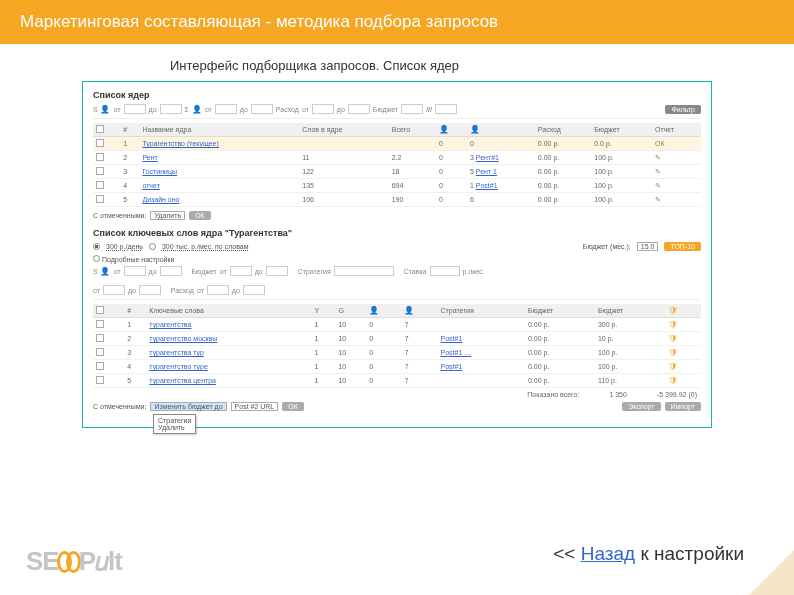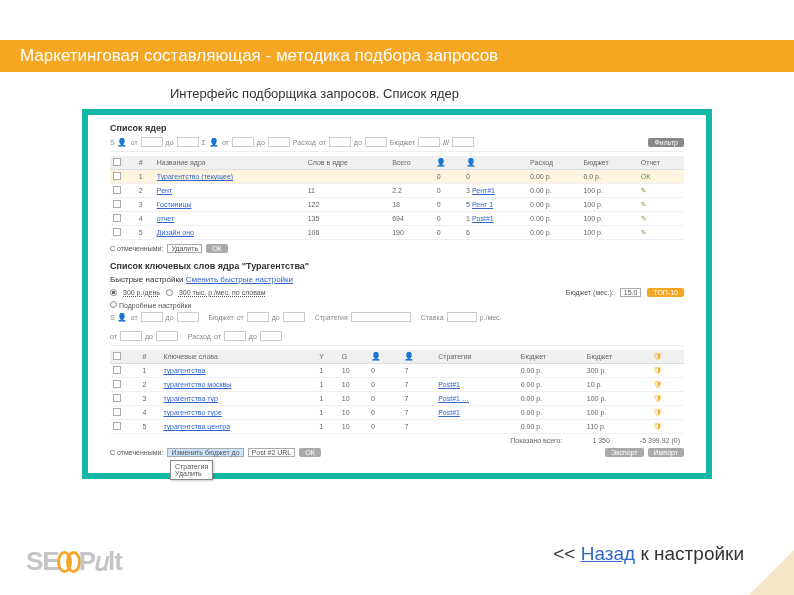--- a/index.html
+++ b/index.html
@@ -1,19 +1,19 @@
 <!DOCTYPE html>
 <html><head>
 <meta charset="utf-8">
 <style>
 * { box-sizing: border-box; margin: 0; padding: 0; }
 body { width: 794px; height: 595px; font-family: Arial, sans-serif; background: #fff; position: relative; overflow: hidden; }
-.header-bar { background: #f5a623; color: #fff; padding: 6px 20px; font-size: 17px; width: 100%; margin-top: 40px; }
+.header-bar { background: #f5a623; color: #fff; padding: 12px 20px; font-size: 17px; width: 100%; }
 .sub-header { background: #fff; padding: 14px 0 8px 170px; font-size: 13px; color: #333; }
-.screenshot-box { margin: 0 auto 10px auto; width: 630px; border: 6px solid #14b8a6; background: #fff; padding: 8px 22px; font-size: 7px; color: #555; }
+.screenshot-box { margin: 0 auto 10px auto; width: 630px; border: 1px solid #14b8a6; background: #fff; padding: 8px 10px; font-size: 7px; color: #555; }
 .section-title { font-weight: bold; color: #333; font-size: 9px; margin-bottom: 4px; }
 .filter-row { display: flex; align-items: center; gap: 3px; flex-wrap: wrap; margin-bottom: 4px; border-bottom: 1px solid #eee; padding-bottom: 4px; }
 .filter-row .lbl { font-size: 7px; color: #888; }
 .fake-input { border: 1px solid #ccc; background: #fff; height: 10px; width: 22px; display:inline-block; }
 .fake-input.w30 { width: 30px; }
 .fake-input.w60 { width: 60px; }
 .fake-btn { background: #888; color: #fff; font-size: 7px; padding: 1px 6px; border-radius: 2px; }
 .table { width: 100%; border-collapse: collapse; font-size: 7px; }
 .table th { background: #f0f0f0; text-align: left; padding: 2px 3px; font-weight: normal; color: #666; border-bottom: 1px solid #ddd; }
 .table td { padding: 2px 3px; border-bottom: 1px solid #f0f0f0; color: #666; }
@@ -148,24 +148,20 @@
       </tbody>
   </table>
   <div class="small-actions">
     <span>С отмеченными:</span>
     <span class="dropdown">Удалить</span>
     <span class="fake-btn" style="background:#aaa">ОК</span>
   </div>
 
   <div class="section2">
     <div class="section-title">Список ключевых слов ядра "Турагентства"</div>
-    <div class="quick">
-      <span>Быстрые настройки</span>
-      <span class="link-blue">Сменить быстрые настройки</span>
-    </div>
     <div style="display:flex;align-items:center;gap:6px;font-size:7px;margin-bottom:4px">
       <span class="radio sel"></span>
         <span style="text-decoration:underline dotted">300 р./день</span>
       <span class="radio"></span>
         <span style="text-decoration:underline dotted">300 тыс. р./мес. по словам</span>
       <span style="flex:1"></span>
       <span>Бюджет (мес.):</span>
       <span class="dropdown">15.0</span>
       <span class="fake-btn" style="background:#f5a623">ТОП-10</span>
     </div>

